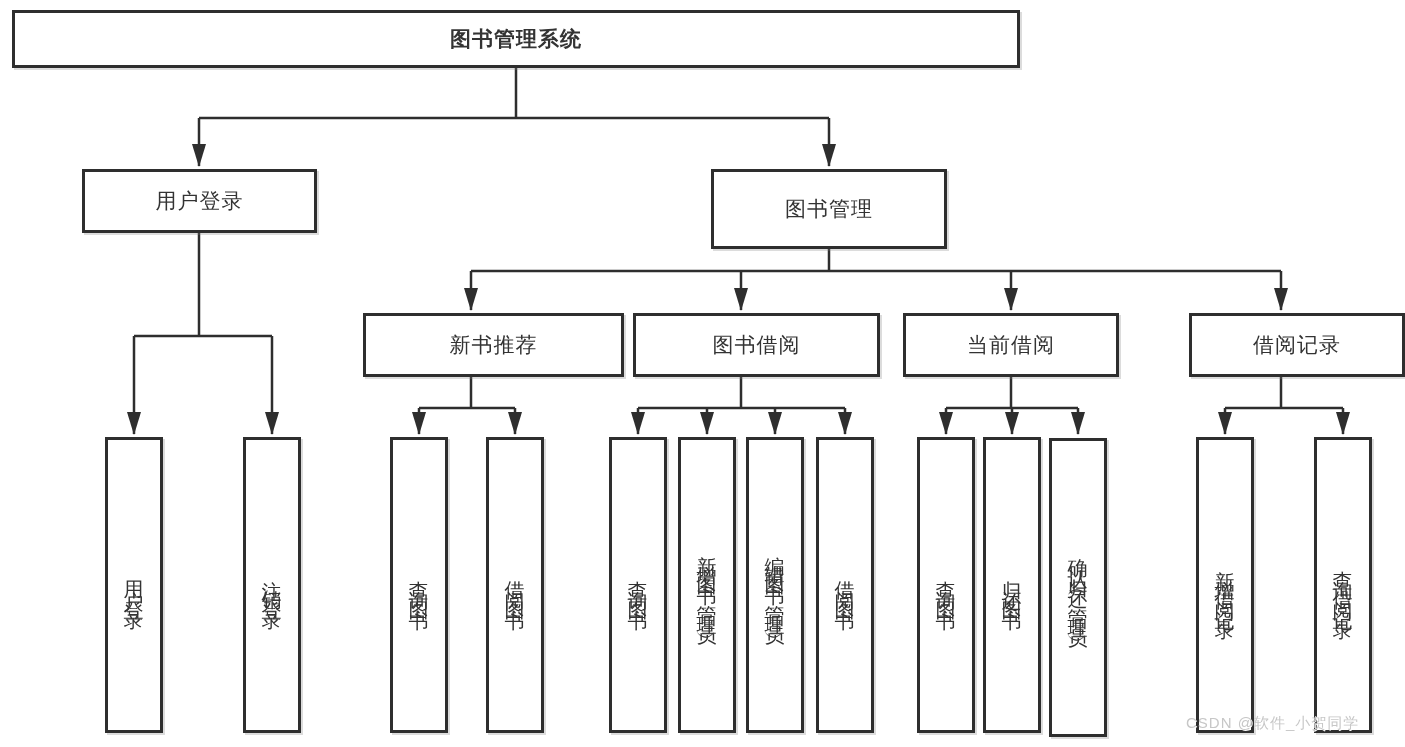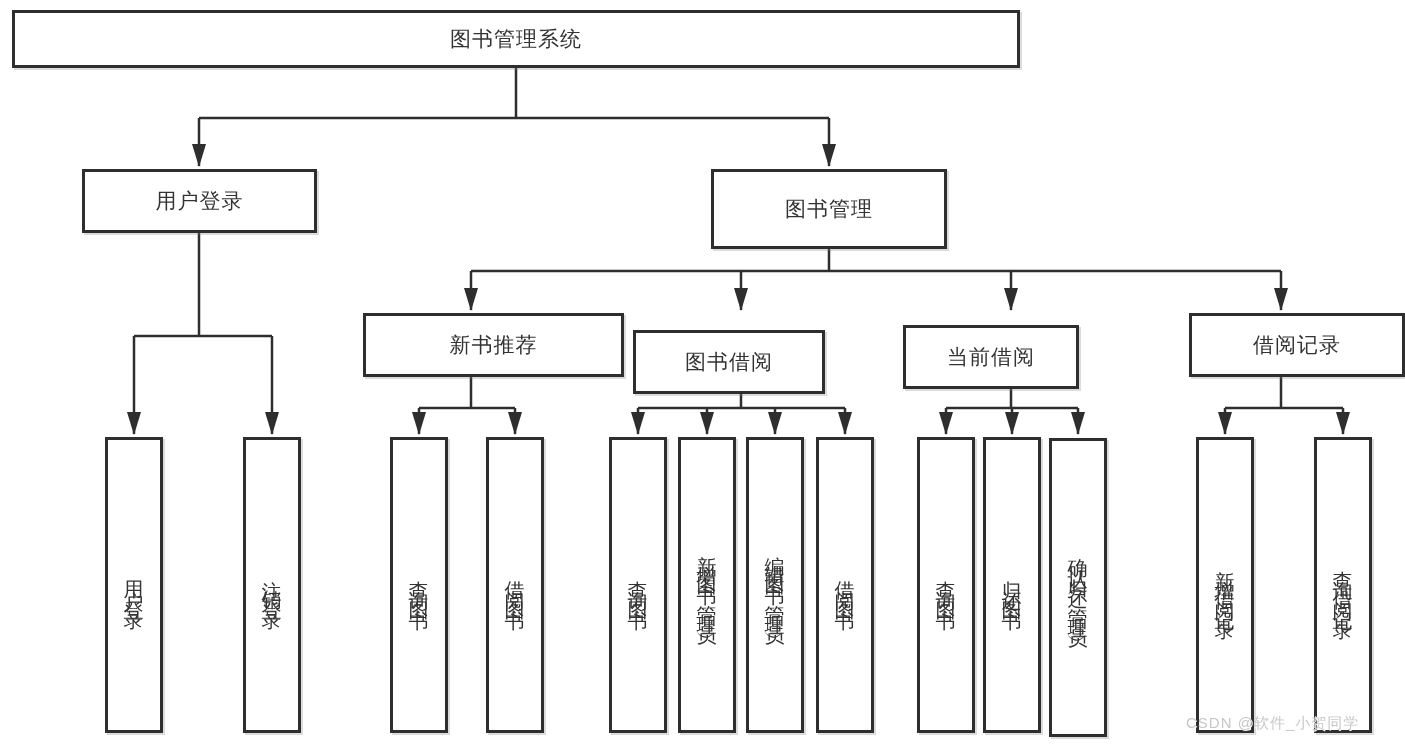--- a/index.html
+++ b/index.html
@@ -100,28 +100,28 @@
     <line x1="845" y1="408" x2="845" y2="434" stroke="#2e2e2e" stroke-width="2.5" marker-end="url(#arrow)"></line>
 
     <line x1="946" y1="408" x2="946" y2="434" stroke="#2e2e2e" stroke-width="2.5" marker-end="url(#arrow)"></line>
     <line x1="1012" y1="408" x2="1012" y2="434" stroke="#2e2e2e" stroke-width="2.5" marker-end="url(#arrow)"></line>
     <line x1="1078" y1="408" x2="1078" y2="434" stroke="#2e2e2e" stroke-width="2.5" marker-end="url(#arrow)"></line>
 
     <line x1="1225" y1="408" x2="1225" y2="434" stroke="#2e2e2e" stroke-width="2.5" marker-end="url(#arrow)"></line>
     <line x1="1343" y1="408" x2="1343" y2="434" stroke="#2e2e2e" stroke-width="2.5" marker-end="url(#arrow)"></line>
   </svg>
 
-  <div class="node h" style="left:12px; top:10px; width:1008px; height:58px;">图书管理系统</div>
+  <div class="node h" style="left:12px; top:10px; width:1008px; height:58px;font-weight:bold;">图书管理系统</div>
 
   <div class="node h" style="left:82px; top:169px; width:235px; height:64px;">用户登录</div>
   <div class="node h" style="left:711px; top:169px; width:236px; height:80px;">图书管理</div>
 
   <div class="node h" style="left:363px; top:313px; width:261px; height:64px;">新书推荐</div>
-  <div class="node h" style="left:633px; top:330px; width:192px; height:64px;">图书借阅</div>
-  <div class="node h" style="left:903px; top:313px; width:176px; height:64px;margin-top:12px;">当前借阅</div>
+  <div class="node h" style="left:633px; top:313px; width:247px; height:64px;">图书借阅</div>
+  <div class="node h" style="left:903px; top:313px; width:216px; height:64px;">当前借阅</div>
   <div class="node h" style="left:1189px; top:313px; width:216px; height:64px;">借阅记录</div>
 
   <div class="node v" style="left:105px;">用户登录</div>
   <div class="node v" style="left:243px;">注销登录</div>
 
   <div class="node v" style="left:390px;">查询图书</div>
   <div class="node v" style="left:486px;">借阅图书</div>
 
   <div class="node v" style="left:609px;">查询图书</div>
   <div class="node v" style="left:678px;">新增图书（管理员）</div>

